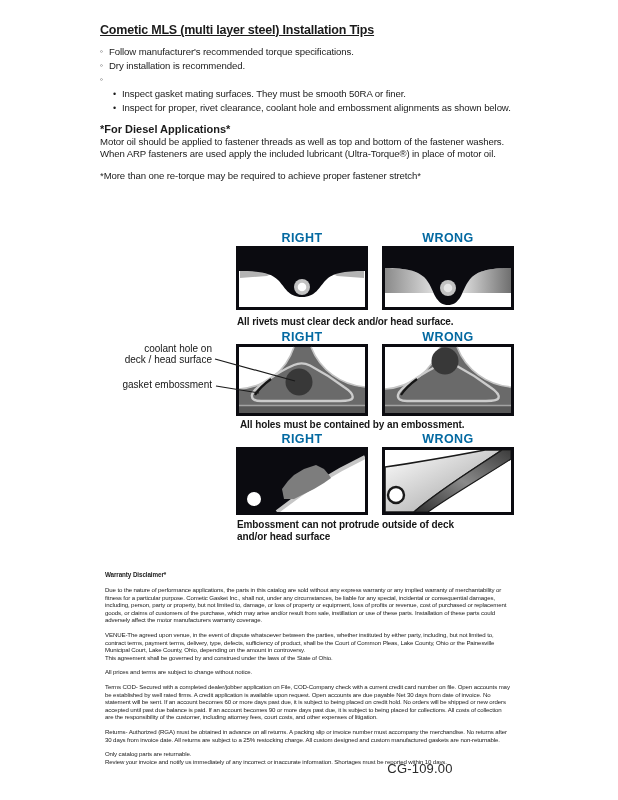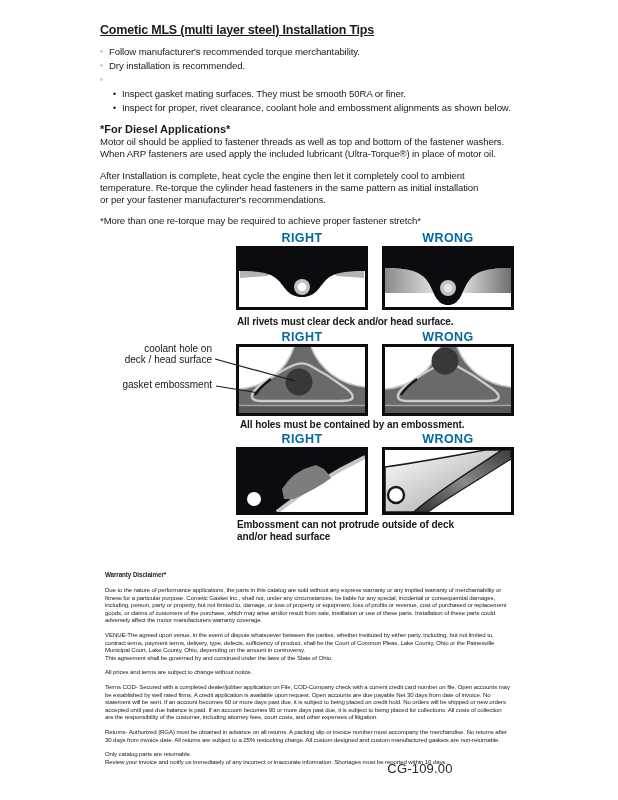--- a/index.html
+++ b/index.html
@@ -42,21 +42,21 @@
 </style>
 </head>
 <body>
 
 <div class="intro">
   <h1 class="title">Cometic MLS (multi layer steel) Installation Tips</h1>
 
   <div class="bullets">
     <div class="bullet">
       <span class="mk">◦</span>
-      <span>Follow manufacturer's recommended torque merchantability.</span>
+      <span>Follow manufacturer's recommended torque specifications.</span>
     </div>
     <div class="bullet">
       <span class="mk">◦</span>
       <span>Dry installation is recommended.</span>
     </div>
     <div class="bullet">
       <span class="mk">◦</span>
     </div>
     <div class="bullet sub">
       <span class="mk">•</span>
@@ -64,23 +64,20 @@
     </div>
     <div class="bullet sub">
       <span class="mk">•</span>
       <span>Inspect for proper, rivet clearance, coolant hole and embossment alignments as shown below.</span>
     </div>
   </div>
 
   <div class="diesel-h">*For Diesel Applications*</div>
   <p class="para pre">Motor oil should be applied to fastener threads as well as top and bottom of the fastener washers.
 When ARP fasteners are used apply the included lubricant (Ultra-Torque®) in place of motor oil.</p>
-  <p class="para pre">After Installation is complete, heat cycle the engine then let it completely cool to ambient
-temperature. Re-torque the cylinder head fasteners in the same pattern as initial installation
-or per your fastener manufacturer's recommendations.</p>
   <p class="para">*More than one re-torque may be required to achieve proper fastener stretch*</p>
 </div>
 
 <div class="diagrams">
 
   <div class="dg-label" style="left:236px;top:3px;">RIGHT</div>
   <div class="dg-label" style="left:382px;top:3px;">WRONG</div>
 
   <div class="dg-box" style="left:236px;top:18px;">
     <svg viewBox="0 0 132 64" width="132" height="64">

